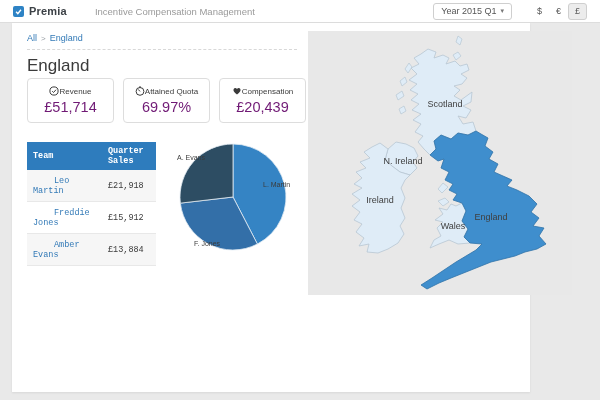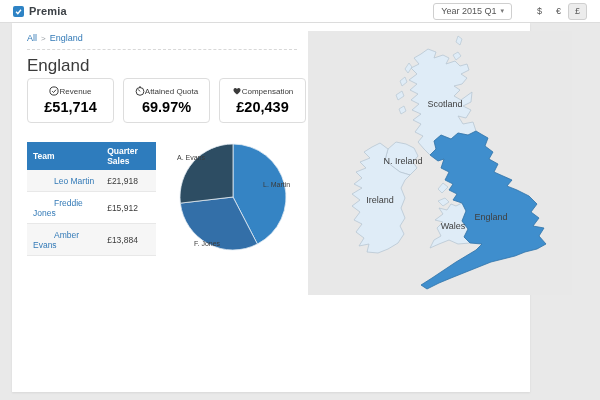--- a/index.html
+++ b/index.html
@@ -25,25 +25,25 @@
   .breadcrumb a { color:#337ab7; text-decoration:none; }
   .crumb-sep { color:#9aa0a6; margin:0 4px; font-size:8px; }
   .crumb-rule { position:absolute; top:26px; left:15px; width:270px; border-bottom:1px dashed #d8d8d8; }
 
   .page-title { position:absolute; top:33px; left:15px; font-size:17px; font-weight:400; color:#3b3b3b; }
 
   
   .stats-row { position:absolute; top:55px; left:15px; display:flex; gap:9px; }
   .stat-card { width:87px; height:45px; border:1px solid #ddd; border-radius:4px; background:#fff; display:flex; flex-direction:column; align-items:center; justify-content:center; gap:3px; }
   .stat-label { display:flex; align-items:center; gap:0; font-size:8px; color:#3b3b3b; }
-  .stat-value { font-size:14.5px; color:#000000;font-weight:bold; }
+  .stat-value { font-size:14.5px; color:#701a75; }
   .stat-icon svg { display:block; }
 
   
-  .team-table { position:absolute; top:119px; left:15px; width:129px; border-collapse:collapse; font-size:8.5px; }
+  .team-table { position:absolute; top:119px; left:15px; width:129px; border-collapse:collapse; font-size:8.5px;font-family:Liberation Mono, monospace; }
   .team-table th { background:#2e7cbd; color:#fff; font-weight:bold; text-align:left; padding:4px 6px; }
   .team-table td { padding:5.5px 6px; border-bottom:1px solid #e8e8e8; color:#3b3b3b; }
   .team-table tr:nth-child(odd) td { background:#f6f6f6; }
   .team-link { color:#337ab7; text-decoration:none; cursor:pointer;padding-left:21px; }
 
   
   .pie-wrap { position:absolute; top:120px; left:167px; width:108px; height:108px; }
   .pie-label { position:absolute; font-size:7px; color:#3b3b3b; white-space:nowrap; }
   .lbl-a-evans { top:131px; left:165px; }
   .lbl-l-martin { top:158px; left:251px; }
@@ -60,20 +60,21 @@
 </head>
 <body>
 
 <header class="navbar">
   <span class="logo">
     <svg width="7" height="7" viewBox="0 0 10 10">
         <path d="M1.5,5.5 L4,8 L8.5,2.5" fill="none" stroke="#fff" stroke-width="2"></path>
       </svg>
   </span>
   <span class="brand">Premia</span>
+  <span class="app-title">Incentive Compensation Management</span>
   <div class="nav-right">
     <button class="period-btn">
       <span>Year 2015 Q1</span>
       <span class="caret">▾</span>
     </button>
     <div class="currency-group">
       <button class="cur-btn">$</button>
       <button class="cur-btn">€</button>
       <button class="cur-btn selected">£</button>
     </div>

